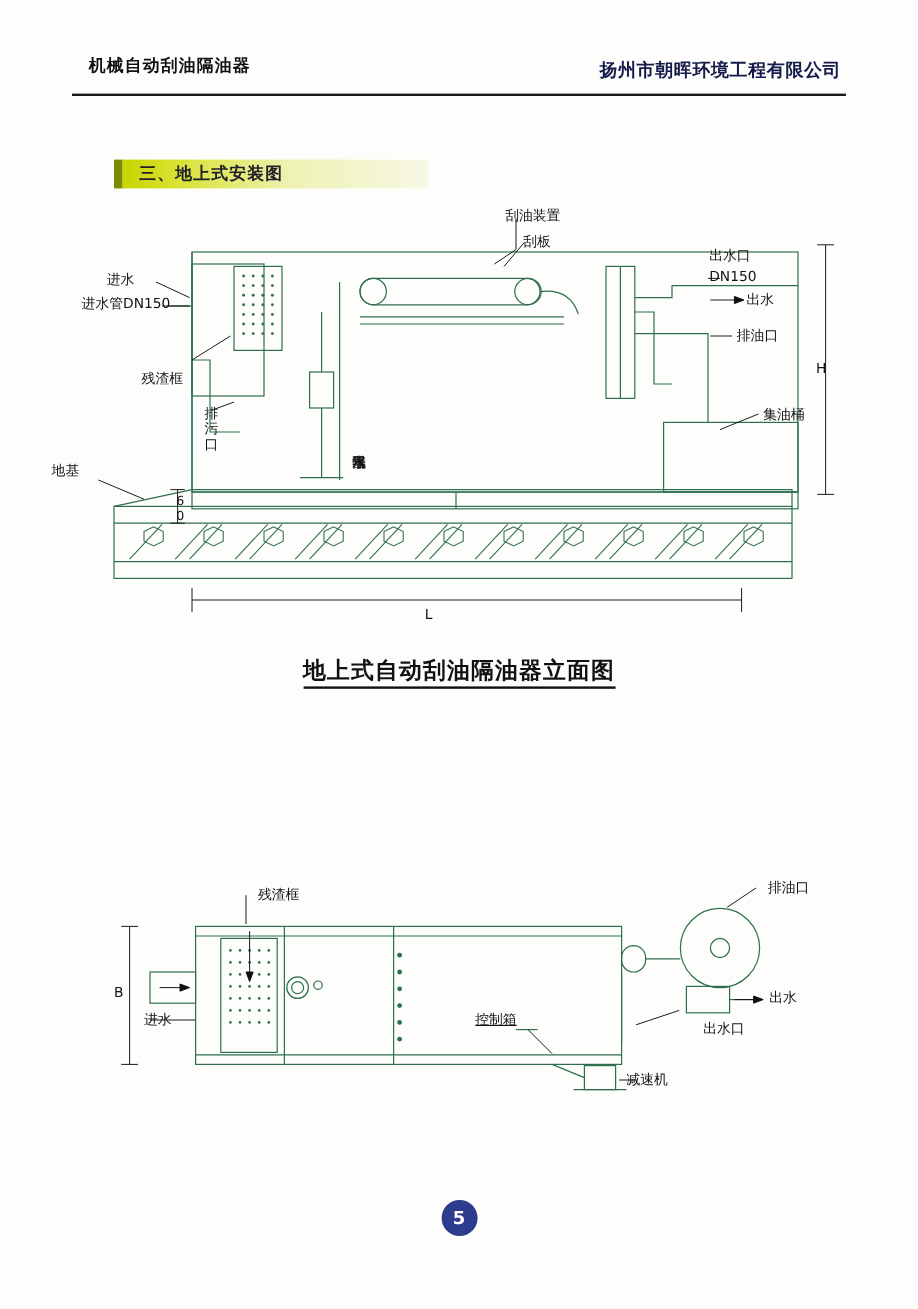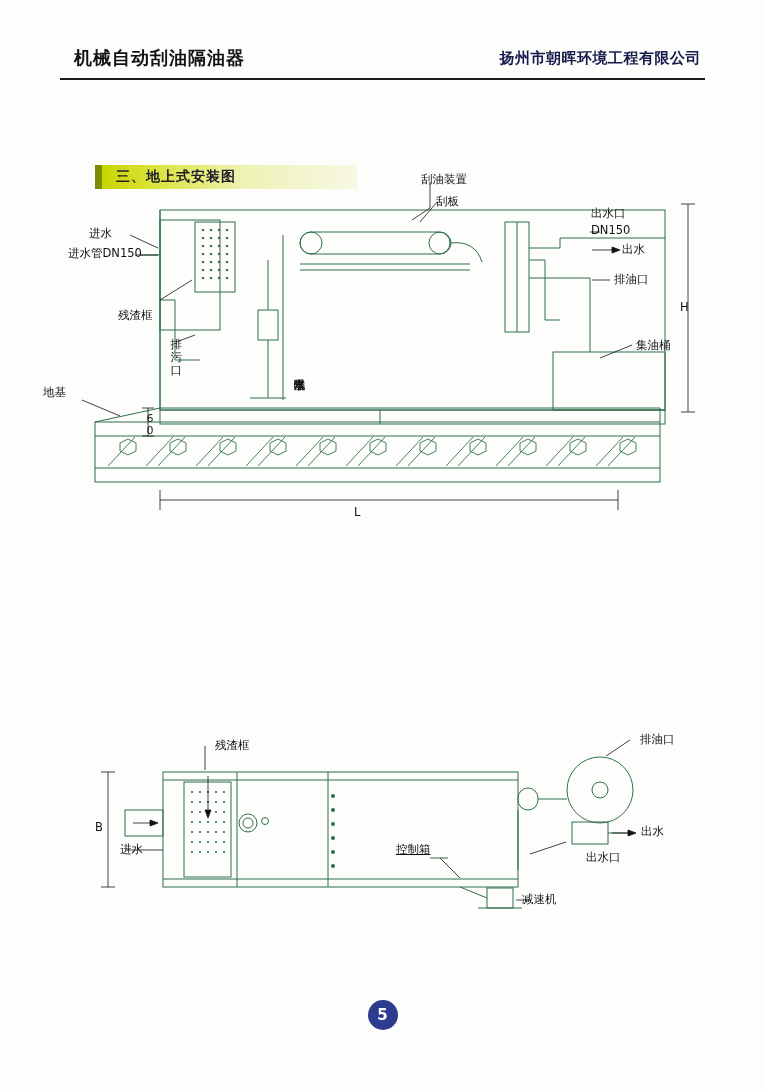--- a/index.html
+++ b/index.html
@@ -13,21 +13,21 @@
   .page{
     position:absolute;inset:0;
     background:#fdfdfb;
   }
   
   .header{
     position:absolute;left:60px;top:46px;width:645px;height:38px;
   }
   .header-title{
     position:absolute;left:14px;top:0;
-    font-size:18px;font-weight:bold;color:#111;
+    font-size:14px;font-weight:bold;color:#111;
     letter-spacing:1px;
   }
   .header-company{
     position:absolute;right:4px;top:3px;
     font-size:15px;font-weight:bold;color:#141a4a;
     letter-spacing:0.5px;
   }
   .header-rule{
     position:absolute;left:0;top:32px;width:645px;height:2px;
     background:#1b1b1b;
@@ -37,21 +37,21 @@
     position:absolute;height:24px;
     background:linear-gradient(to right,#c9d400 0%,#d9e233 18%,#eef2b4 55%,#f7f8e4 100%);
     border-left:7px solid #7c8a00;
   }
   .banner .banner-label{
     position:absolute;left:14px;top:3px;
     font-size:14px;font-weight:bold;color:#20202a;
     letter-spacing:1px;
     white-space:nowrap;
   }
-  #banner1{left:95px;top:133px;width:255px;margin-top:32px;}
+  #banner1{left:95px;top:133px;width:255px;}
   #banner2{left:95px;top:673px;width:240px;}
 
   
   .caption{
     position:absolute;width:100%;text-align:center;
     font-size:19px;font-weight:bold;color:#111;
     letter-spacing:1px;
   }
   .caption span{border-bottom:2px solid #111;padding-bottom:2px;}
   #cap1{top:546px;}
@@ -255,20 +255,23 @@
     <div class="lbl" style="left:591px;top:63px;">DN150</div>
     <div class="lbl" style="left:622px;top:82px;">出水</div>
     <div class="lbl" style="left:614px;top:112px;">排油口</div>
     <div class="lbl" style="left:636px;top:178px;">集油桶</div>
     <div class="lbl" style="left:43px;top:225px;">地基</div>
     <div class="lbl small vert" style="left:143px;top:250px;height:26px;">60</div>
     <div class="lbl" style="left:354px;top:345px;">L</div>
     <div class="lbl" style="left:680px;top:140px;">H</div>
   </div>
 
+  <div class="caption" id="cap1">
+    <span>地上式自动刮油隔油器立面图</span>
+  </div>
 
 
   <div class="fig" id="fig2" style="left:0;top:710px;width:765px;height:225px;">
     <svg width="765" height="225" viewBox="0 0 765 225">
       <g fill="none" stroke="#2f6f4f" stroke-width="1">
 
         <rect x="163" y="62" width="355" height="115"></rect>
 
         <line x1="237" y1="62" x2="237" y2="177"></line>
         <line x1="328" y1="62" x2="328" y2="177"></line>

